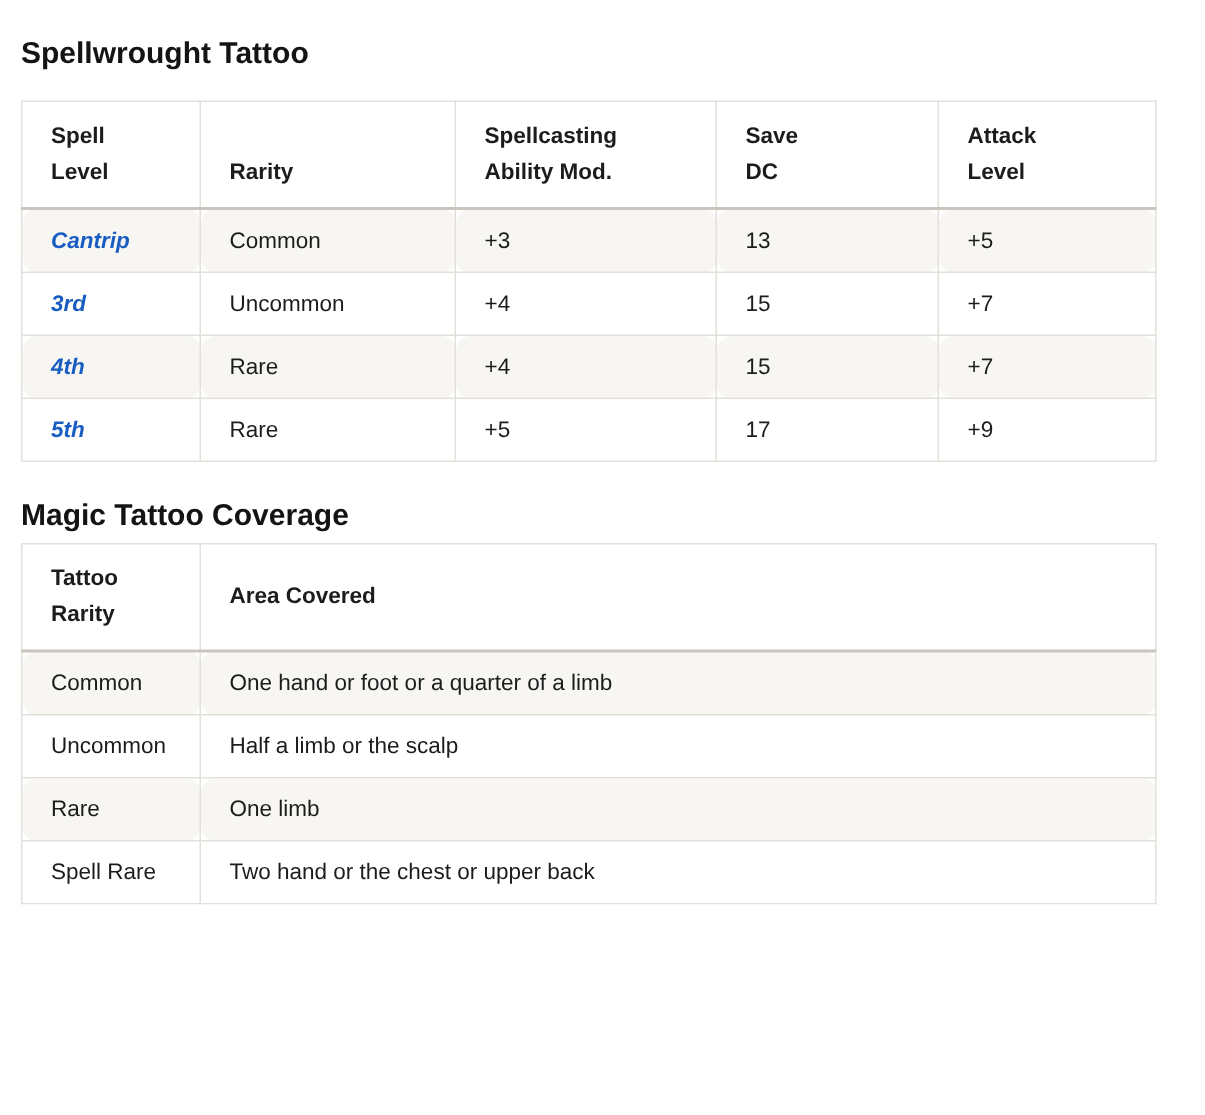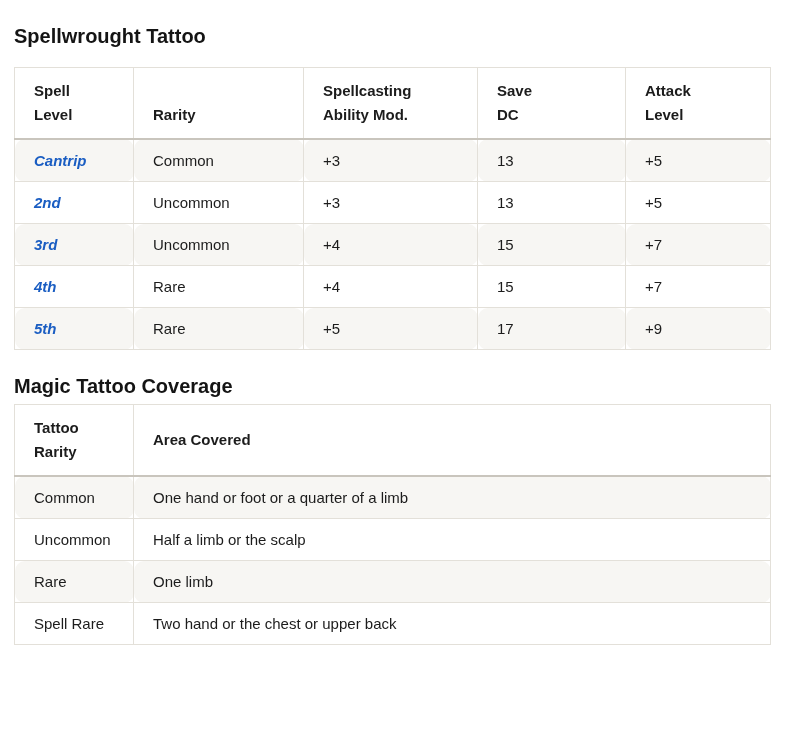--- a/index.html
+++ b/index.html
@@ -110,27 +110,20 @@
     </thead>
     <tbody>
       <tr>
         <td class="col-center"><a class="spell-link">Cantrip</a></td>
         <td>Common</td>
         <td>+3</td>
         <td>13</td>
         <td>+5</td>
       </tr>
       <tr>
-        <td class="col-center"><a class="spell-link">2nd</a></td>
-        <td>Uncommon</td>
-        <td>+3</td>
-        <td>13</td>
-        <td>+5</td>
-      </tr>
-      <tr>
         <td class="col-center"><a class="spell-link">3rd</a></td>
         <td>Uncommon</td>
         <td>+4</td>
         <td>15</td>
         <td>+7</td>
       </tr>
       <tr>
         <td class="col-center"><a class="spell-link">4th</a></td>
         <td>Rare</td>
         <td>+4</td>

